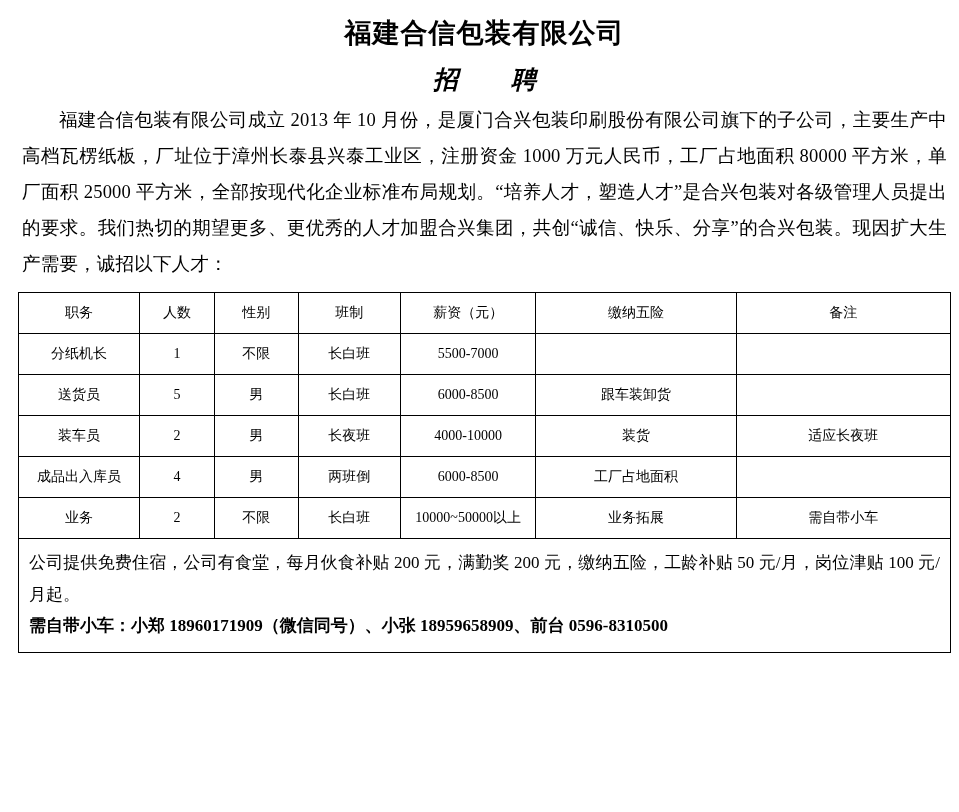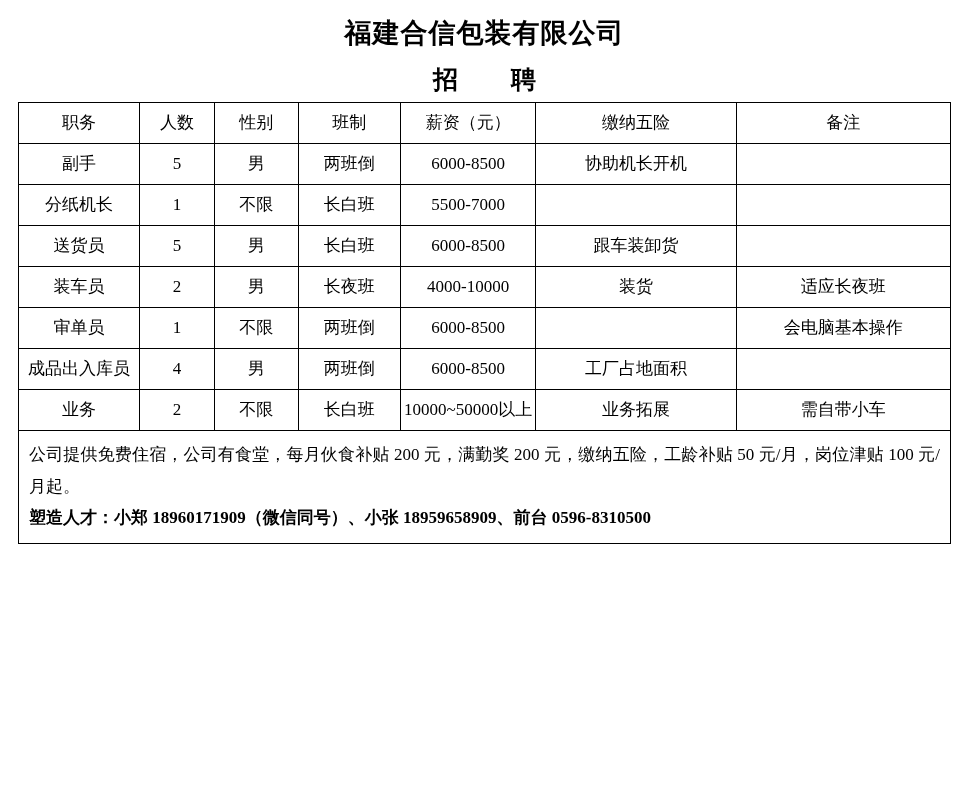--- a/index.html
+++ b/index.html
@@ -29,35 +29,36 @@
     margin: 6px 0 0 0;
     line-height: 1.3;
   }
   .doc-subtitle {
     text-align: center;
     font-size: 25px;
     font-weight: bold;
     margin: 12px 0 6px 0;
     letter-spacing: 14px;
     text-indent: 14px;
+    font-style: italic;
   }
   .body-text {
     font-size: 18.5px;
     line-height: 1.95;
     text-align: justify;
     text-justify: inter-ideograph;
     text-indent: 2em;
     margin: 4px 4px 10px 4px;
     letter-spacing: 0.2px;
   }
   table.jobs {
     width: 100%;
     border-collapse: collapse;
     table-layout: fixed;
-    font-size: 17px;
+    font-size: 14px;
   }
   table.jobs td, table.jobs th {
     border: 1px solid #000000;
     text-align: center;
     vertical-align: middle;
     padding: 5px 2px;
     font-weight: normal;
     line-height: 1.35;
   }
   table.jobs thead td {
@@ -94,20 +95,21 @@
   }
 </style>
 </head>
 <body>
 
 <div class="page">
 
   <div class="doc-title">福建合信包装有限公司</div>
   <div class="doc-subtitle">招　聘</div>
 
+  <p class="body-text">福建合信包装有限公司成立 2013 年 10 月份，是厦门合兴包装印刷股份有限公司旗下的子公司，主要生产中高档瓦楞纸板，厂址位于漳州长泰县兴泰工业区，注册资金 1000 万元人民币，工厂占地面积 80000 平方米，单厂面积 25000 平方米，全部按现代化企业标准布局规划。“培养人才，塑造人才”是合兴包装对各级管理人员提出的要求。我们热切的期望更多、更优秀的人才加盟合兴集团，共创“诚信、快乐、分享”的合兴包装。现因扩大生产需要，诚招以下人才：</p>
 
   <table class="jobs">
     <colgroup>
       <col class="col-post">
       <col class="col-count">
       <col class="col-gender">
       <col class="col-shift">
       <col class="col-salary">
       <col class="col-content">
       <col class="col-remark">
@@ -117,29 +119,20 @@
         <td>职务</td>
         <td>人数</td>
         <td>性别</td>
         <td>班制</td>
         <td>薪资（元）</td>
         <td>缴纳五险</td>
         <td>备注</td>
       </tr>
     </thead>
     <tbody>
-      <tr>
-        <td>副手</td>
-        <td>5</td>
-        <td>男</td>
-        <td>两班倒</td>
-        <td>6000-8500</td>
-        <td>协助机长开机</td>
-        <td></td>
-      </tr>
       <tr>
         <td>分纸机长</td>
         <td>1</td>
         <td>不限</td>
         <td>长白班</td>
         <td>5500-7000</td>
         <td></td>
         <td></td>
       </tr>
       <tr>
@@ -154,29 +147,20 @@
       <tr>
         <td>装车员</td>
         <td>2</td>
         <td>男</td>
         <td>长夜班</td>
         <td>4000-10000</td>
         <td>装货</td>
         <td>适应长夜班</td>
       </tr>
       <tr>
-        <td>审单员</td>
-        <td>1</td>
-        <td>不限</td>
-        <td>两班倒</td>
-        <td>6000-8500</td>
-        <td></td>
-        <td>会电脑基本操作</td>
-      </tr>
-      <tr>
         <td>成品出入库员</td>
         <td>4</td>
         <td>男</td>
         <td>两班倒</td>
         <td>6000-8500</td>
         <td>工厂占地面积</td>
         <td></td>
       </tr>
       <tr>
         <td>业务</td>
@@ -186,20 +170,20 @@
         <td>10000~50000以上</td>
         <td>业务拓展</td>
         <td>需自带小车</td>
       </tr>
     </tbody>
   </table>
 
   <div class="footer-box">
     <div class="footer-line">公司提供免费住宿，公司有食堂，每月伙食补贴 200 元，满勤奖 200 元，缴纳五险，工龄补贴 50 元/月，岗位津贴 100 元/月起。</div>
     <div class="footer-line">
-      <span class="footer-label">塑造人才：</span><span class="footer-label">小郑 18960171909（微信同号）、小张 18959658909、前台 0596-8310500</span>
+      <span class="footer-label">需自带小车：</span><span class="footer-label">小郑 18960171909（微信同号）、小张 18959658909、前台 0596-8310500</span>
     </div>
     <div class="footer-line">
       
     </div>
   </div>
 
 </div>
 
 </body></html>

